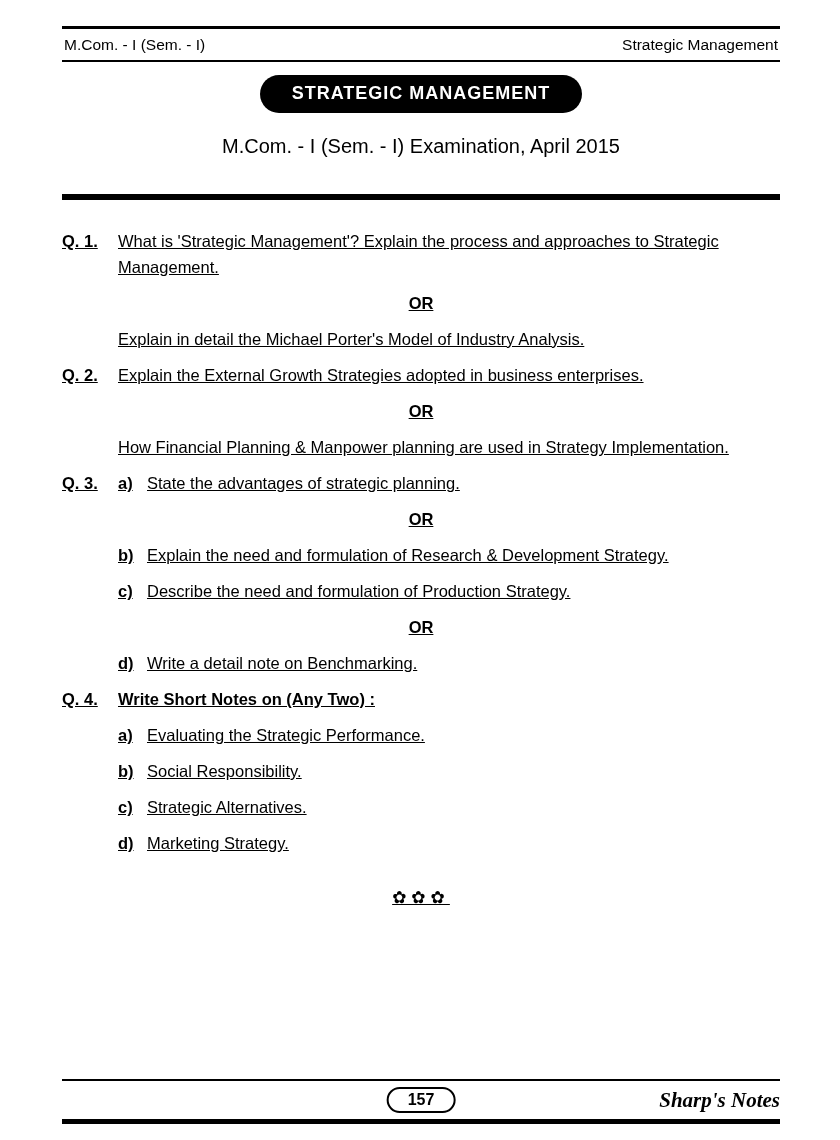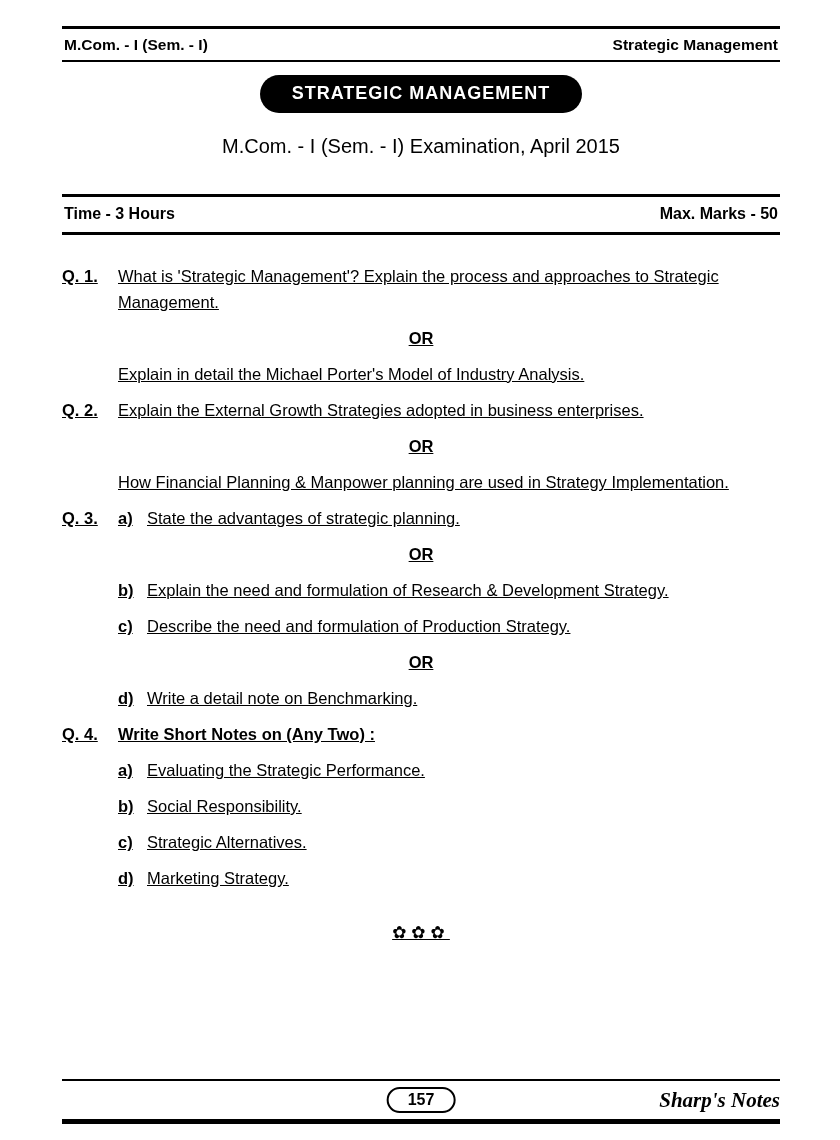--- a/index.html
+++ b/index.html
@@ -20,21 +20,21 @@
     top: 26px;
   }
   .rule { background: #000; }
   .rule.r3 { height: 3px; }
   .rule.r2 { height: 2px; }
 
   .header-row {
     display: flex;
     justify-content: space-between;
     align-items: center;
-    font-weight: bold;
+    font-weight: normal;
     font-size: 15.5px;
     padding: 7px 2px 6px 2px;
   }
 
   .banner-wrap { text-align: center; margin-top: 13px; }
   .banner {
     display: inline-block;
     background: #000;
     color: #fff;
     font-weight: bold;
@@ -132,24 +132,20 @@
     </div>
     <div class="rule r2"></div>
 
     <div class="banner-wrap">
       <div class="banner">STRATEGIC MANAGEMENT</div>
     </div>
 
     <div class="exam-title">M.Com. - I (Sem. - I) Examination, April 2015</div>
 
     <div class="rule r3"></div>
-    <div class="meta-row">
-      <span>Time - 3 Hours</span>
-      <span>Max. Marks - 50</span>
-    </div>
     <div class="rule r3"></div>
 
     <div class="body-area">
 
       <div class="q-row">
         <span class="q-num">Q. 1.</span>
         <p class="q-text">What is 'Strategic Management'? Explain the process and approaches to Strategic Management.</p>
       </div>
       <p class="or">OR</p>
       <p class="cont">Explain in detail the Michael Porter's Model of Industry Analysis.</p>

